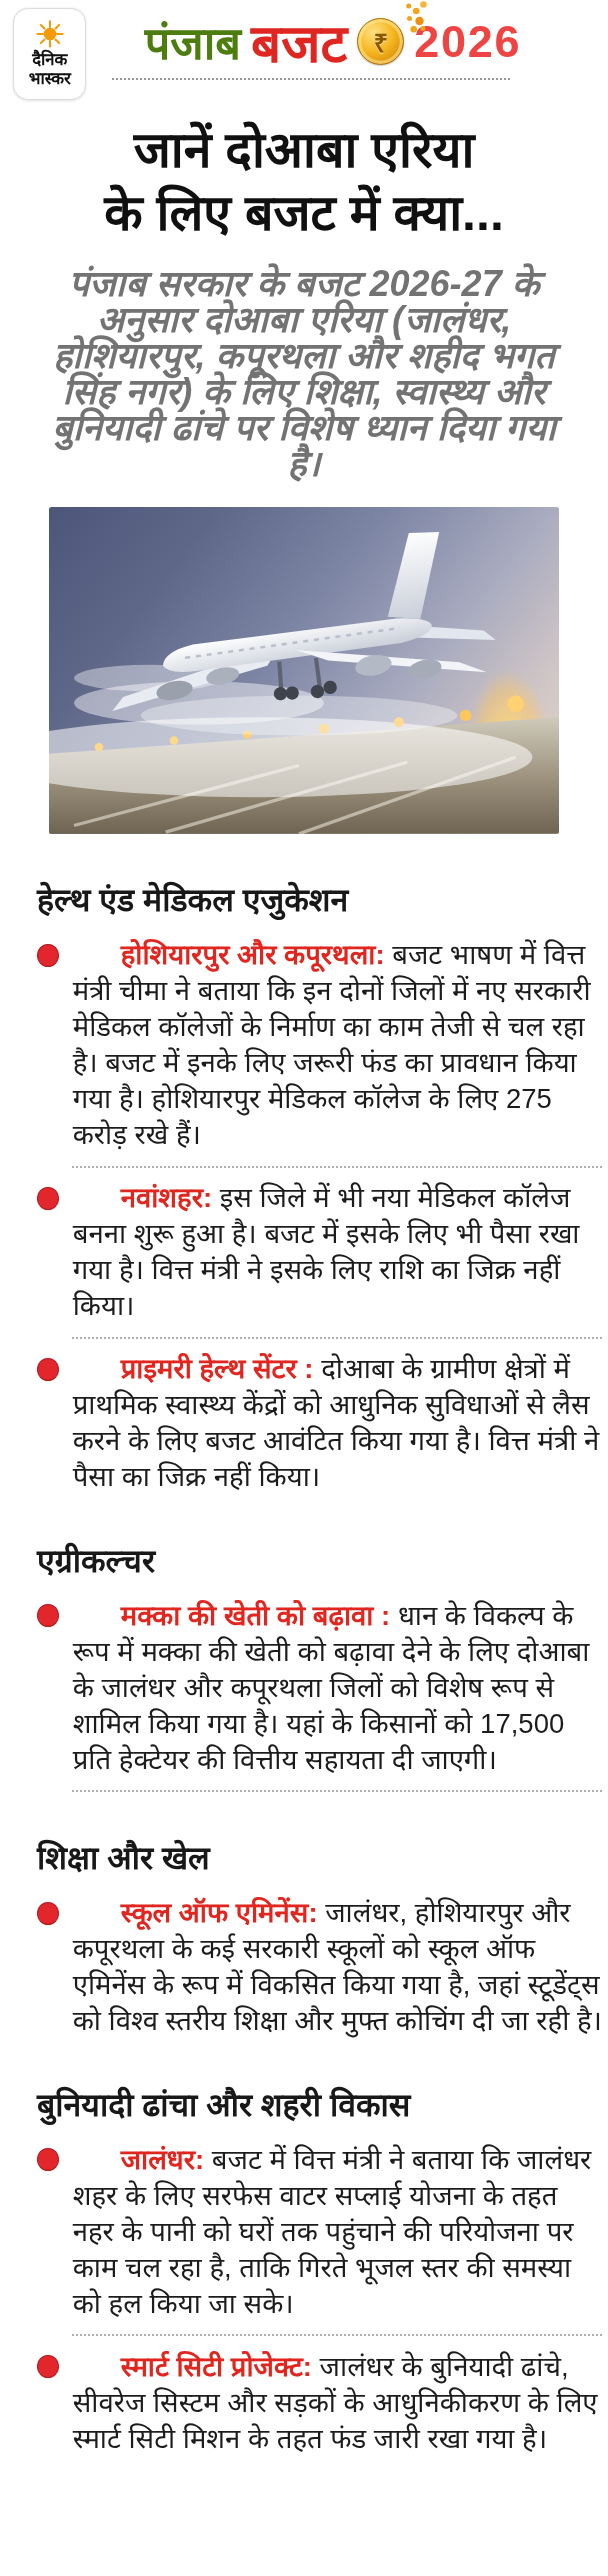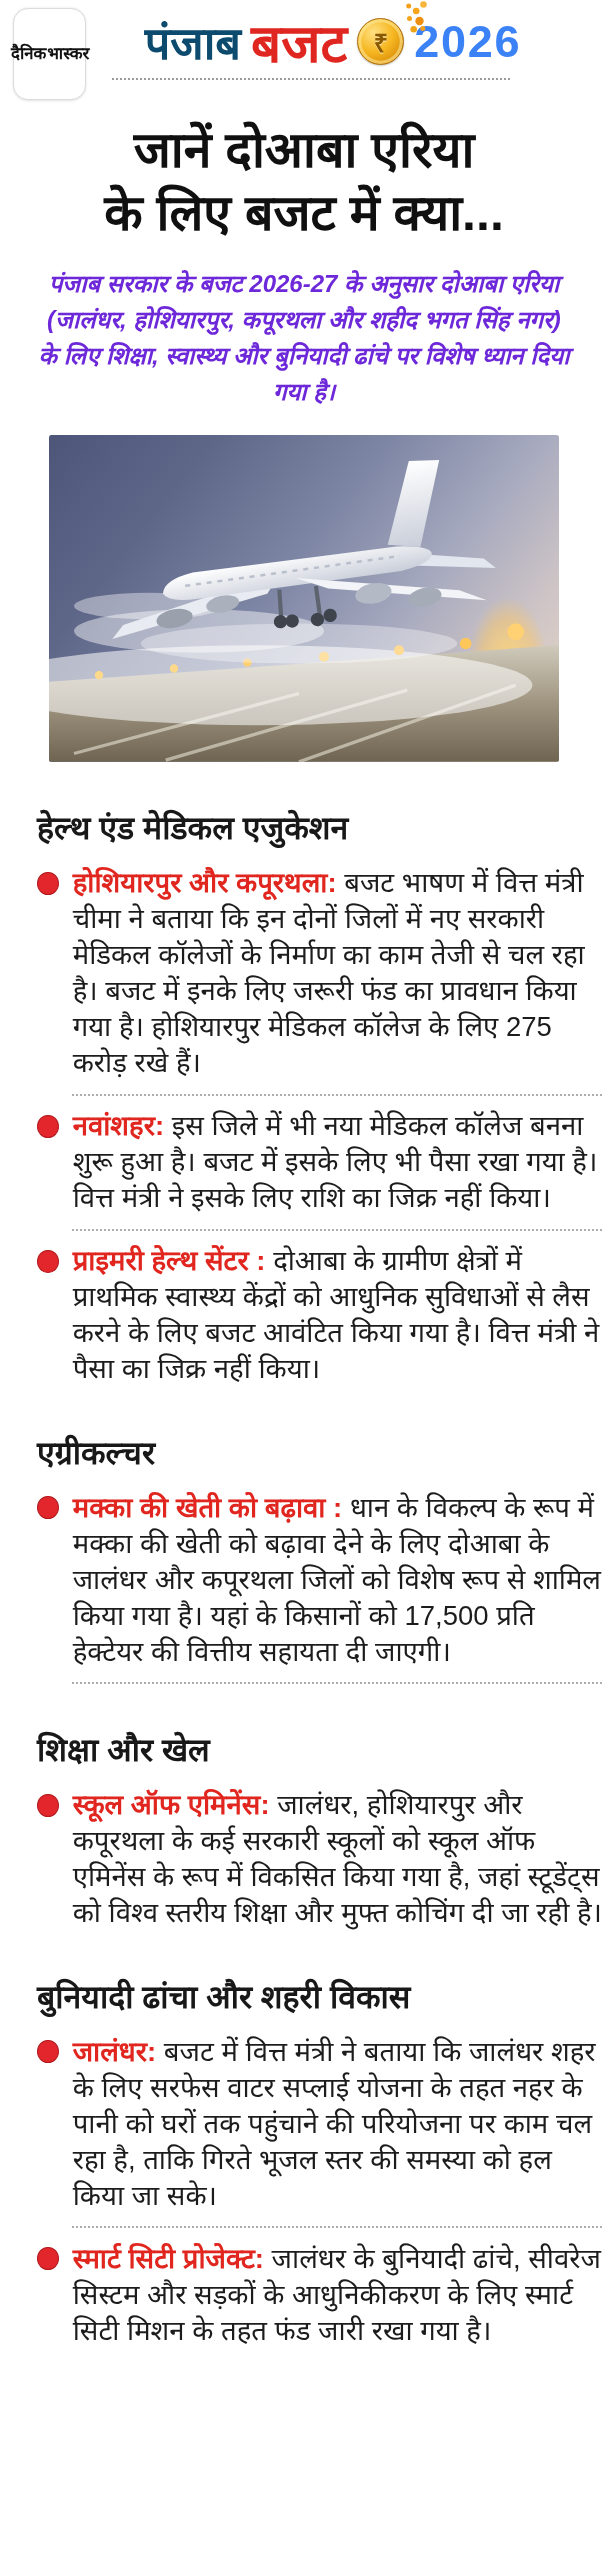--- a/index.html
+++ b/index.html
@@ -6,30 +6,30 @@
   html,body { background:#ffffff; }
   body { font-family:"Liberation Sans", sans-serif; }
   .page { position:relative; width:608px; height:2576px; margin:0 auto;
           background:#ffffff; overflow:hidden; }
 
   
   .header { position:relative; padding-top:11.7px; height:107px; }
   .logo { position:absolute; left:13.3px; top:8.3px; width:73px; height:92px;
           background:#ffffff; border:1.7px solid #dcdcdc; border-radius:15px;
           box-shadow:0 0.8px 2.5px rgba(0,0,0,.12);
-          display:flex; flex-direction:row; align-items:center;
+          display:flex; flex-direction:column; align-items:center;
           justify-content:center; gap:0.8px; }
   .logo-sun { width:28px; height:28px; margin-bottom:1.7px; }
   .logo-text { font-size:16.7px; line-height:18.3px; font-weight:800; color:#111111;
                text-align:center; }
   .masthead-title { display:flex; justify-content:center; align-items:center;
                     gap:10px; margin-left:58px; height:60px; }
-  .mt-black { font-size:45px; font-weight:800; color:#0c4a6e; }
+  .mt-black { font-size:45px; font-weight:800; color:#4d7c0f; }
   .mt-red   { font-size:53px; font-weight:800; color:#e02620; }
-  .mt-year  { font-size:45px; font-weight:800; color:#3b82f6; letter-spacing:1.7px; }
+  .mt-year  { font-size:45px; font-weight:800; color:#ef4444; letter-spacing:1.7px; }
   .coin { position:relative; width:47px; height:47px; border-radius:50%;
           background:radial-gradient(circle at 35% 30%, #ffe082, #f6b722 45%, #d98b07 80%, #b06c03);
           border:1.7px solid #a96a05;
           box-shadow:inset 0 0 0 3.3px rgba(255,236,160,.55), 0 0.8px 1.7px rgba(0,0,0,.25);
           display:flex; align-items:center; justify-content:center; }
   .coin .rupee { font-size:25px; font-weight:800; color:#8a5800;
                  text-shadow:0 0.8px 0 #ffe9a8; }
   .coin::after { content:""; position:absolute; width:5px; height:5px; border-radius:50%;
                  background:#f6a41c; right:-8.3px; top:-3.3px;
                  box-shadow:6.7px -7.5px 0 0.8px #f6a41c, -0.8px -12.5px 0 0 #f3a01a,
@@ -37,43 +37,43 @@
                             4.2px 10.8px 0 0.8px #f0a418, 13.3px 10px 0 0 #f3a01a; }
   .dotted-rule { width:398px; margin:6.7px auto 0; margin-left:112px;
                  border-top:2.5px dotted #9a9a9a; }
 
   
   .headline { margin-top:11.7px; text-align:center; font-size:50px; line-height:63px;
               font-weight:800; color:#101010; }
 
   
   .intro { width:537px; margin:21.7px auto 0; text-align:center;
-           font-style:italic; font-weight:600; font-size:24px; line-height:36px;
-           color:#6d28d9; }
+           font-style:italic; font-weight:600; font-size:36px; line-height:36px;
+           color:#737373; }
 
   
   .photo { position:relative; width:510px; height:327px; margin:25px auto 0;
            border-radius:2.5px; overflow:hidden;
            background:
              radial-gradient(closest-side at 90% 72%, rgba(255,216,120,.95),
                              rgba(255,199,92,.45) 55%, rgba(255,199,92,0) 80%),
              radial-gradient(closest-side at 70% 108%, rgba(255,234,180,.85), transparent 65%),
              linear-gradient(128deg, #4d5579 0%, #5f6789 22%, #7e86a5 45%,
                              #a7aabf 65%, #cfc5c6 82%, #e9d9c4 100%); }
   .photo svg { position:absolute; inset:0; width:100%; height:100%; }
 
   
   .content { padding:0 6px 0 37px; }
   .section-heading { font-size:32px; font-weight:800; color:#181818;
                      margin:43px 0 16.7px; }
   .item { display:flex; gap:14px; }
   .bullet { flex:0 0 21.7px; width:21.7px; height:23px; border-radius:50%;
             background:#e2262b; border:1.7px solid #b21a1e; margin-top:6.7px; }
   .item-text { font-size:27.5px; line-height:36px; color:#1c1c1c; }
-  .kw { color:#e0261f; font-weight:800; }
+  .kw { color:#e0261f; font-weight:800;margin-left:48px; }
   .divider { border-top:2.5px dotted #aeaeae; margin:12.5px 0 12.5px 35px; }
 </style>
 </head>
 <body>
 
 <div class="page">
 
   <div class="header">
     <div class="logo">
       <svg class="logo-sun" viewBox="0 0 40 40">

